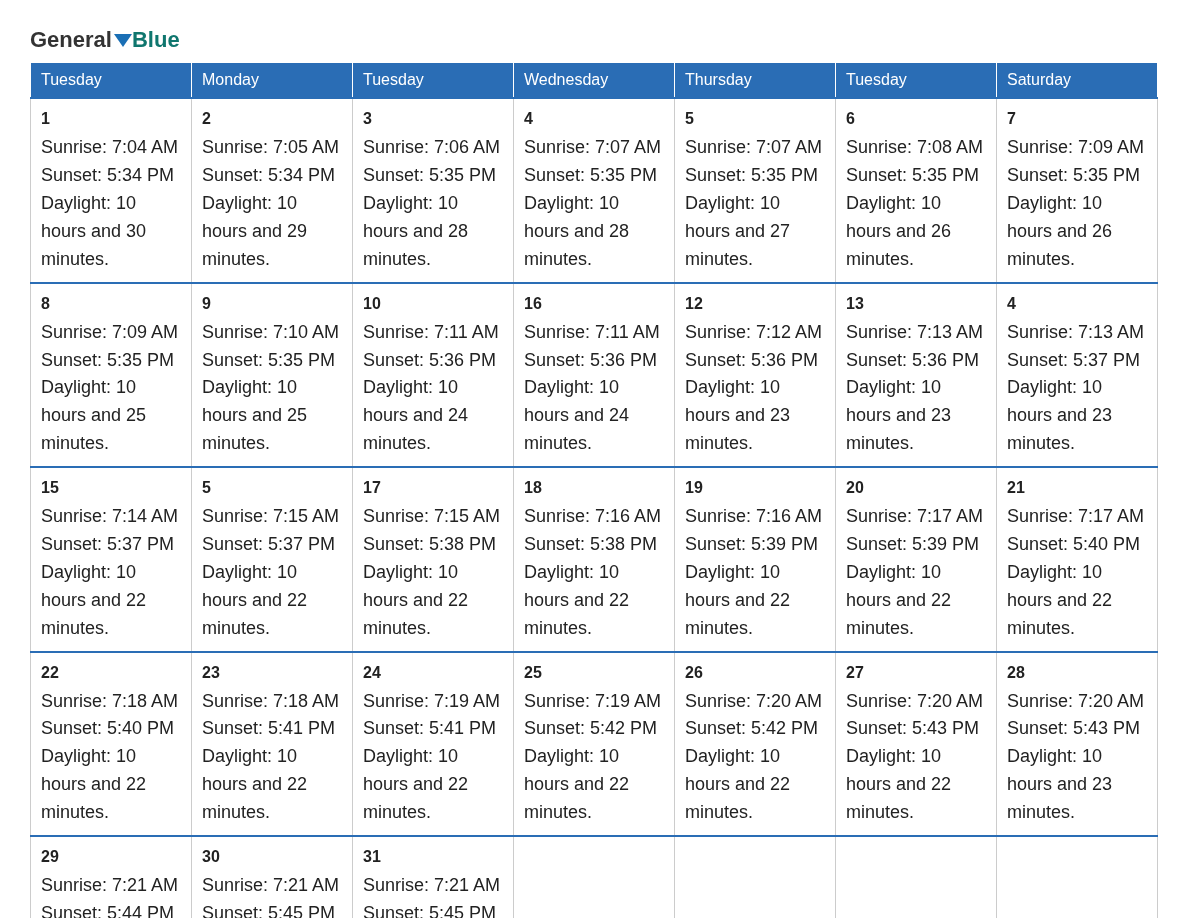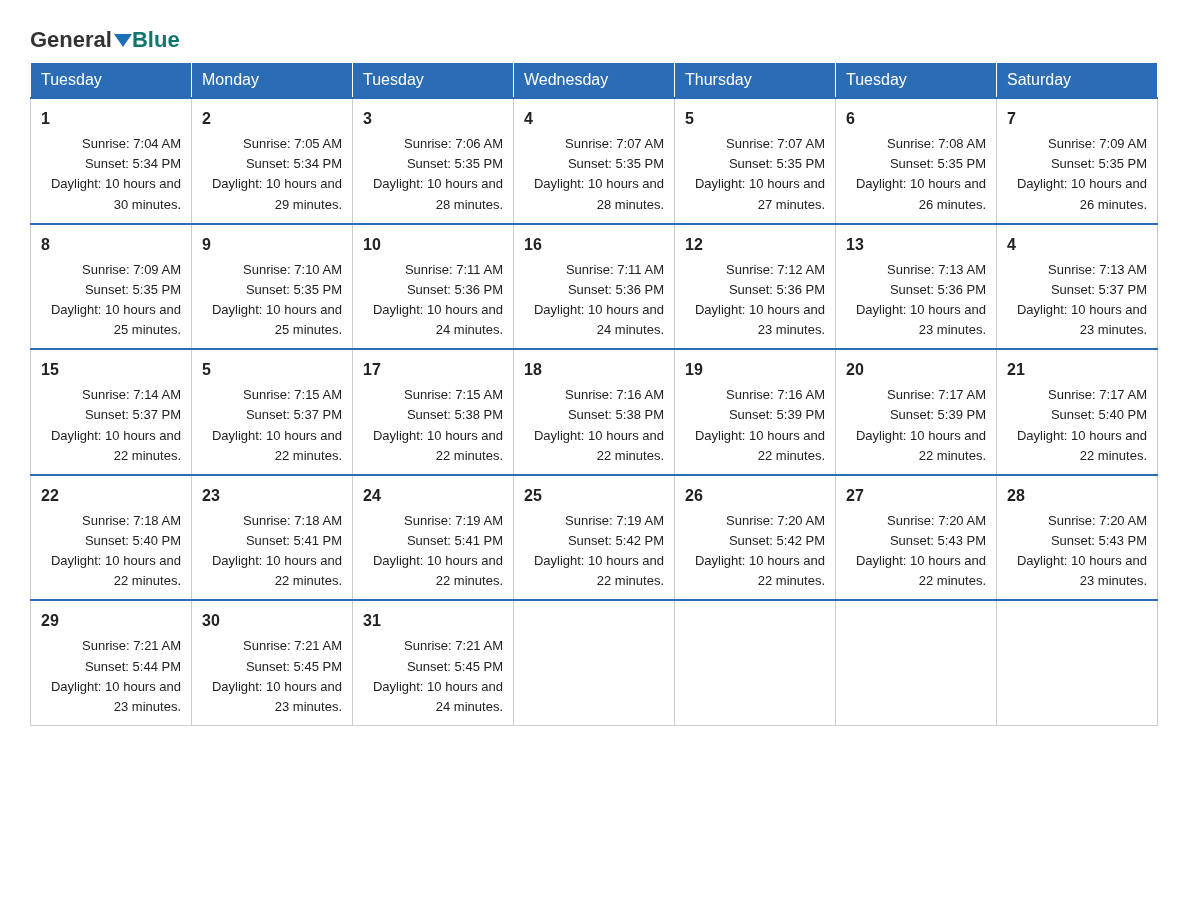--- a/index.html
+++ b/index.html
@@ -76,24 +76,23 @@
     .calendar tr.week-row td {
       border-top: 2px solid #2a6db5;
     }
     .day-num {
       font-size: 16px;
       font-weight: bold;
       display: block;
       margin-bottom: 3px;
     }
     .day-info {
-      font-size: 13px;
+      font-size: 18px;
       color: #222;
       line-height: 1.55;
-      text-align: right;
     }
     .empty {
       background: #fafafa;
     }
   </style>
 </head>
 <body>
 
 <div class="header">
   <div class="logo">

